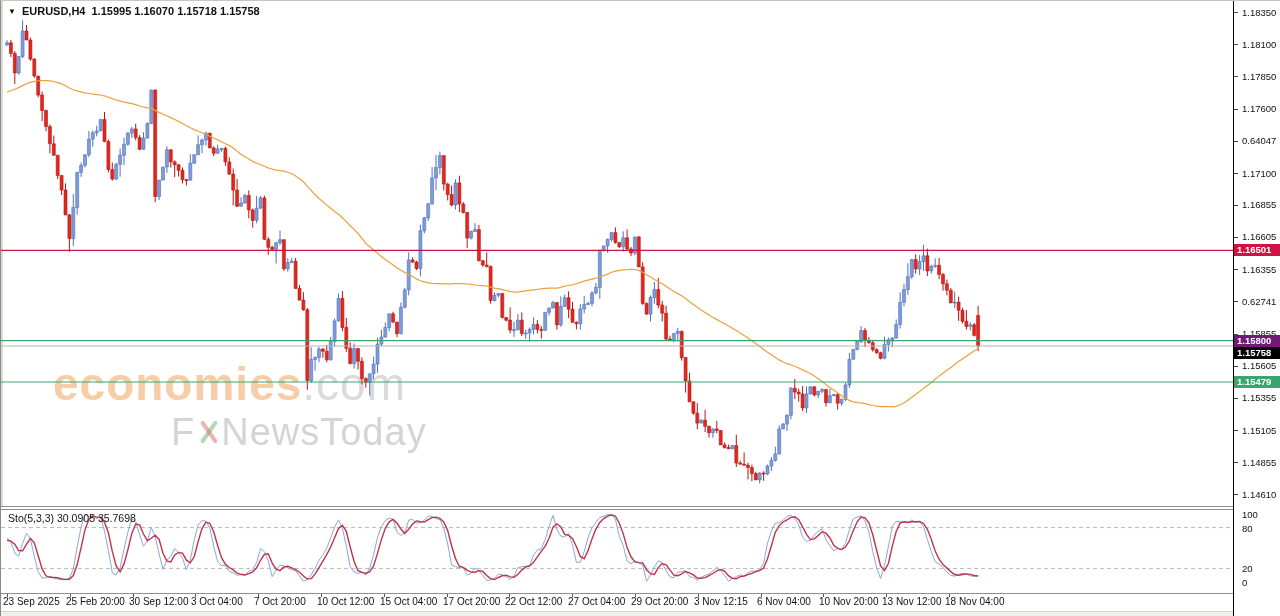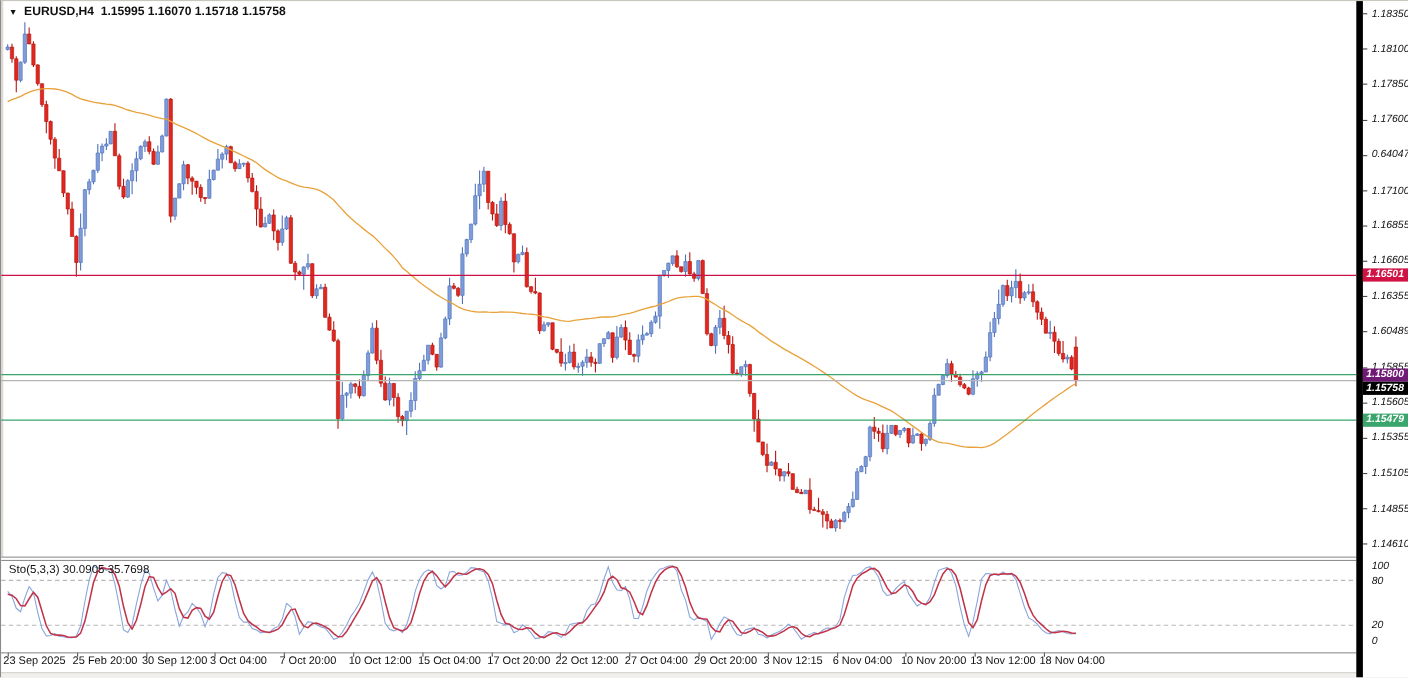--- a/index.html
+++ b/index.html
@@ -32,33 +32,41 @@
   #stoch-pane{position:absolute;left:0;top:509px;width:1232px;height:83px;background:#fff;}
   #stoch-svg{position:absolute;left:0;top:0;}
   #stoch-label{position:absolute;left:7px;top:2px;font-size:10.5px;color:#111;white-space:nowrap;z-index:3;text-align:right;}
   #time-sep{position:absolute;left:0;top:592px;width:1280px;height:1px;background:#8f8f8f;z-index:4;}
   #time-axis{position:absolute;left:0;top:593px;width:1280px;height:17px;background:#fff;}
   .time-label{position:absolute;top:2px;font-size:10px;color:#111;white-space:nowrap;}
   .time-tick{position:absolute;top:-1px;width:1px;height:4px;background:#555;}
   #bottom-strip{position:absolute;left:0;top:610px;width:1280px;height:6px;background:#f0efec;border-top:1px solid #d5d3cf;box-sizing:border-box;}
   
   #right-axis{position:absolute;left:1232px;top:0;width:48px;height:616px;background:#fff;
-    border-left:6px solid #000000;box-sizing:border-box;z-index:7;font-style:italic;}
+    border-left:1px solid #000000;box-sizing:border-box;z-index:7;}
   .ptick{position:absolute;left:8px;font-size:9.5px;color:#111;white-space:nowrap;}
   .pdash{position:absolute;left:0px;width:4px;height:1px;background:#4a4a4a;}
   .badge{position:absolute;left:0px;width:47px;height:12px;line-height:12px;font-size:9.5px;
     font-weight:700;color:#fff;padding-left:3px;box-sizing:border-box;white-space:nowrap;}
   .stick{position:absolute;left:8px;font-size:9.5px;color:#111;}
 </style>
 </head>
 <body>
 
 <div id="window">
 
   <div id="main-pane">
+    <div id="watermark">
+      <div class="wm-line1"><span class="wm-brand">economies</span><span class="wm-suffix">.com</span></div>
+      <div class="wm-line2">
+          <span>F</span>
+          <span class="wm-x"></span>
+          <span>NewsToday</span>
+        </div>
+    </div>
     <svg id="chart-svg" width="1232" height="505">
         <path d="M6.0 39.2V44.9M17.7 54.8V73.7M21.6 19.3V57.1M72.3 193.0V245.0M76.2 170.9V213.7M80.1 161.4V175.9M84.0 153.4V166.5M87.9 130.0V156.2M91.8 129.4V145.6M95.7 124.7V135.3M99.6 118.4V130.2M115.2 161.7V179.0M119.1 147.5V175.7M123.0 136.7V164.2M126.9 131.0V144.7M130.8 125.8V137.1M142.5 131.2V148.7M146.4 121.3V137.6M150.3 88.6V123.2M158.1 179.0V199.0M162.0 165.9V179.1M165.9 145.2V171.9M189.3 153.3V179.7M193.2 153.4V163.1M197.1 134.4V153.8M201.0 137.5V152.2M204.9 130.6V144.7M216.6 143.7V152.6M220.5 147.0V150.8M240.0 196.1V205.7M243.9 192.9V202.6M255.6 194.8V222.3M259.5 195.1V208.1M275.1 241.1V262.5M279.0 229.6V244.2M286.8 257.3V270.7M290.7 257.1V261.8M310.2 346.3V381.8M314.1 355.4V369.6M318.0 346.0V361.3M329.7 335.9V359.5M333.6 317.5V345.7M337.5 292.5V320.5M353.1 342.4V367.6M368.7 372.6V394.5M372.6 355.5V378.4M376.5 336.6V371.8M380.4 328.8V345.2M384.3 321.5V336.6M388.2 312.7V330.4M399.9 301.4V333.4M403.8 286.8V307.5M407.7 251.4V294.4M419.4 223.7V275.3M423.3 216.0V232.3M427.2 202.4V220.0M431.1 166.1V203.9M435.0 153.9V189.2M438.9 150.6V173.5M454.5 178.3V208.6M470.1 229.5V238.5M474.0 222.2V231.1M493.5 291.2V300.5M497.4 292.2V296.2M513.0 320.7V335.9M516.9 313.0V329.5M524.7 328.7V337.9M528.6 326.4V340.5M532.5 316.2V333.3M544.2 311.2V329.8M548.1 306.8V314.4M552.0 299.8V307.5M559.8 295.3V325.9M563.7 293.7V306.0M579.3 302.9V328.6M583.2 294.9V312.4M587.1 300.8V304.2M591.0 290.1V305.4M594.9 282.1V293.4M598.8 248.7V297.9M602.7 244.8V250.7M606.6 237.6V251.8M610.5 231.5V240.6M622.2 230.3V250.5M633.9 235.9V254.1M649.5 294.4V320.5M653.4 280.9V302.9M672.9 332.3V341.5M676.8 326.7V340.7M700.2 418.0V422.6M711.9 427.5V436.7M731.4 444.4V448.1M758.7 470.8V482.4M766.5 463.5V474.0M770.4 456.2V470.1M774.3 445.8V460.6M778.2 424.4V453.5M782.1 422.0V428.0M786.0 413.3V430.0M789.9 386.0V418.4M805.5 385.2V412.0M809.4 385.3V393.6M817.2 389.8V397.2M821.1 387.1V392.2M828.9 387.8V402.4M832.8 392.7V395.1M840.6 397.7V404.7M844.5 381.9V399.9M848.4 351.9V386.9M852.3 347.9V358.3M856.2 339.6V349.2M860.1 325.1V342.3M883.5 335.7V358.3M887.4 336.5V350.5M891.3 336.1V346.0M895.2 318.5V337.4M899.1 291.4V327.5M903.0 282.6V305.4M906.9 262.2V293.9M910.8 257.7V277.9M918.6 254.2V273.9M922.5 243.8V269.8M930.3 263.6V272.5M934.2 257.4V267.0M953.7 290.5V307.1M969.3 321.2V329.5" stroke="#4f72ba" stroke-width="1" fill="none"></path>
         <path d="M9.9 38.8V56.0M13.8 50.1V82.9M25.5 23.9V39.0M29.4 36.5V59.9M33.3 57.3V76.9M37.2 74.8V96.2M41.1 90.6V120.2M45.0 108.6V130.3M48.9 123.5V152.3M52.8 134.5V154.4M56.7 154.1V178.0M60.6 174.3V194.0M64.5 182.4V214.0M68.4 212.8V250.7M103.5 111.0V140.9M107.4 138.5V171.2M111.3 161.6V179.7M134.7 122.8V139.3M138.6 134.1V149.0M154.2 88.2V201.2M169.8 148.2V166.5M173.7 159.3V176.1M177.6 163.5V175.5M181.5 166.5V182.5M185.4 178.1V184.4M208.8 131.6V147.0M212.7 145.2V155.1M224.4 145.6V164.9M228.3 156.3V174.0M232.2 167.5V204.3M236.1 178.1V205.9M247.8 189.4V217.4M251.7 207.5V226.7M263.4 194.5V239.1M267.3 236.2V253.8M271.2 244.9V248.9M282.9 238.6V269.9M294.6 257.0V287.8M298.5 284.0V299.6M302.4 291.1V309.8M306.3 307.0V388.8M321.9 347.2V356.7M325.8 343.9V361.3M341.4 290.1V330.2M345.3 317.0V350.9M349.2 341.3V363.4M357.0 347.3V368.6M360.9 356.4V383.3M364.8 376.3V386.6M392.1 310.7V321.9M396.0 320.9V336.1M411.6 256.2V262.1M415.5 259.8V269.1M442.8 154.6V189.5M446.7 181.8V199.4M450.6 184.4V205.3M458.4 174.7V211.1M462.3 201.1V212.4M466.2 211.2V246.8M477.9 223.9V260.3M481.8 259.1V265.8M485.7 251.4V266.4M489.6 264.6V302.6M501.3 292.3V317.5M505.2 316.5V320.4M509.1 306.4V332.4M520.8 311.4V335.0M536.4 319.1V332.4M540.3 325.0V337.6M555.9 301.5V328.7M567.6 290.3V317.1M571.5 301.0V321.4M575.4 320.3V328.4M614.4 226.4V242.7M618.3 241.5V246.9M626.1 228.4V248.7M630.0 246.0V255.2M637.8 235.0V266.1M641.7 261.1V304.0M645.6 301.5V313.8M657.3 276.9V307.4M661.2 299.9V320.4M665.1 304.7V339.7M669.0 334.6V340.2M680.7 329.6V359.7M684.6 356.3V391.5M688.5 371.5V401.1M692.4 400.5V413.7M696.3 402.2V428.3M704.1 408.8V431.1M708.0 424.8V436.6M715.8 420.0V432.2M719.7 429.4V444.0M723.6 441.5V447.4M727.5 443.6V447.8M735.3 433.7V466.0M739.2 459.6V463.2M743.1 451.5V464.6M747.0 461.8V478.5M750.9 463.6V480.2M754.8 470.6V479.1M762.6 470.3V479.8M793.8 378.0V398.2M797.7 387.8V400.7M801.6 384.9V410.2M813.3 385.6V395.6M825.0 388.3V405.5M836.7 392.1V408.7M864.0 326.9V346.1M867.9 336.1V342.5M871.8 338.8V350.7M875.7 347.2V352.8M879.6 350.7V358.4M914.7 253.3V272.7M926.4 247.7V275.1M938.1 257.0V278.1M942.0 271.9V289.6M945.9 278.6V294.4M949.8 287.0V301.9M957.6 295.6V319.9M961.5 306.8V322.4M965.4 309.0V328.5M973.2 321.9V335.5M977.1 304.8V350.2" stroke="#b31712" stroke-width="1" fill="none"></path>
         <path d="M4.5 41.8h3v2.2h-3ZM16.2 55.5h3v16.5h-3ZM20.1 29.9h3v25.6h-3ZM70.8 206.5h3v31.1h-3ZM74.7 171.4h3v35.2h-3ZM78.6 164.3h3v7.1h-3ZM82.5 153.8h3v10.5h-3ZM86.4 138.1h3v15.7h-3ZM90.3 131.8h3v6.3h-3ZM94.2 129.9h3v1.9h-3ZM98.1 118.4h3v11.4h-3ZM113.7 163.3h3v14.8h-3ZM117.6 154.2h3v9.1h-3ZM121.5 143.3h3v10.9h-3ZM125.4 132.1h3v11.2h-3ZM129.3 127.9h3v4.2h-3ZM141.0 137.1h3v11.2h-3ZM144.9 122.6h3v14.5h-3ZM148.8 89.1h3v33.5h-3ZM156.6 179.0h3v16.5h-3ZM160.5 166.0h3v13.1h-3ZM164.4 148.8h3v17.2h-3ZM187.8 162.2h3v17.0h-3ZM191.7 153.7h3v8.5h-3ZM195.6 143.7h3v10.0h-3ZM199.5 139.0h3v4.7h-3ZM203.4 132.3h3v6.7h-3ZM215.1 147.9h3v4.4h-3ZM219.0 147.4h3v1.0h-3ZM238.5 202.0h3v3.2h-3ZM242.4 194.4h3v7.6h-3ZM254.1 207.1h3v12.2h-3ZM258.0 196.9h3v10.2h-3ZM273.6 241.7h3v6.6h-3ZM277.5 238.7h3v3.0h-3ZM285.3 261.6h3v6.2h-3ZM289.2 260.2h3v1.4h-3ZM308.7 358.4h3v21.3h-3ZM312.6 356.4h3v2.0h-3ZM316.5 348.0h3v8.4h-3ZM328.2 340.4h3v18.4h-3ZM332.1 319.9h3v20.5h-3ZM336.0 297.3h3v22.6h-3ZM351.6 347.6h3v15.1h-3ZM367.2 372.8h3v8.6h-3ZM371.1 363.1h3v9.7h-3ZM375.0 343.1h3v20.0h-3ZM378.9 336.0h3v7.1h-3ZM382.8 326.5h3v9.5h-3ZM386.7 312.8h3v13.7h-3ZM398.4 306.2h3v26.5h-3ZM402.3 288.9h3v17.3h-3ZM406.2 258.9h3v30.0h-3ZM417.9 229.8h3v37.7h-3ZM421.8 216.8h3v13.0h-3ZM425.7 202.7h3v14.1h-3ZM429.6 176.9h3v25.8h-3ZM433.5 166.5h3v10.4h-3ZM437.4 154.6h3v11.8h-3ZM453.0 181.9h3v22.1h-3ZM468.6 230.3h3v6.7h-3ZM472.5 228.6h3v1.8h-3ZM492.0 294.2h3v5.3h-3ZM495.9 292.4h3v1.8h-3ZM511.5 328.6h3v1.0h-3ZM515.4 319.1h3v9.5h-3ZM523.2 332.0h3v1.0h-3ZM527.1 328.4h3v3.5h-3ZM531.0 323.5h3v4.9h-3ZM542.7 311.4h3v17.9h-3ZM546.6 306.9h3v4.4h-3ZM550.5 301.5h3v5.4h-3ZM558.3 305.4h3v18.5h-3ZM562.2 296.7h3v8.7h-3ZM577.8 308.0h3v14.8h-3ZM581.7 303.5h3v4.5h-3ZM585.6 302.3h3v1.3h-3ZM589.5 292.0h3v10.3h-3ZM593.4 286.4h3v5.6h-3ZM597.3 249.3h3v37.1h-3ZM601.2 244.9h3v4.4h-3ZM605.1 238.4h3v6.4h-3ZM609.0 231.6h3v6.9h-3ZM620.7 236.8h3v9.0h-3ZM632.4 235.9h3v16.2h-3ZM648.0 296.5h3v16.7h-3ZM651.9 288.4h3v8.1h-3ZM671.4 332.4h3v7.0h-3ZM675.3 330.4h3v2.0h-3ZM698.7 419.2h3v2.8h-3ZM710.4 427.9h3v3.8h-3ZM729.9 444.6h3v3.2h-3ZM757.2 472.1h3v6.8h-3ZM765.0 465.0h3v8.0h-3ZM768.9 459.4h3v5.6h-3ZM772.8 452.9h3v6.5h-3ZM776.7 427.9h3v25.1h-3ZM780.6 423.1h3v4.8h-3ZM784.5 414.2h3v8.9h-3ZM788.4 387.3h3v26.9h-3ZM804.0 392.9h3v14.0h-3ZM807.9 385.8h3v7.1h-3ZM815.7 390.3h3v3.6h-3ZM819.6 388.5h3v1.8h-3ZM827.4 394.8h3v6.9h-3ZM831.3 393.6h3v1.2h-3ZM839.1 398.4h3v3.8h-3ZM843.0 384.0h3v14.4h-3ZM846.9 358.3h3v25.6h-3ZM850.8 348.4h3v9.9h-3ZM854.7 340.4h3v8.1h-3ZM858.6 329.6h3v10.8h-3ZM882.0 343.4h3v13.9h-3ZM885.9 338.8h3v4.6h-3ZM889.8 337.1h3v1.7h-3ZM893.7 323.6h3v13.5h-3ZM897.6 301.4h3v22.2h-3ZM901.5 288.6h3v12.7h-3ZM905.4 275.7h3v12.9h-3ZM909.3 258.6h3v17.1h-3ZM917.1 260.5h3v7.4h-3ZM921.0 254.8h3v5.7h-3ZM928.8 265.2h3v4.7h-3ZM932.7 264.3h3v1.0h-3ZM952.2 301.1h3v1.0h-3ZM967.8 323.8h3v1.5h-3Z" fill="#7e9cda" stroke="#4f72ba" stroke-width="0.6"></path>
         <path d="M8.4 41.8h3v10.6h-3ZM12.3 52.4h3v19.5h-3ZM24.0 29.9h3v9.1h-3ZM27.9 39.0h3v19.1h-3ZM31.8 58.0h3v17.0h-3ZM35.7 75.1h3v19.0h-3ZM39.6 94.0h3v15.5h-3ZM43.5 109.5h3v16.1h-3ZM47.4 125.6h3v17.1h-3ZM51.3 142.8h3v11.5h-3ZM55.2 154.2h3v20.2h-3ZM59.1 174.5h3v14.5h-3ZM63.0 189.0h3v25.0h-3ZM66.9 213.9h3v23.7h-3ZM102.0 118.4h3v22.2h-3ZM105.9 140.6h3v27.8h-3ZM109.8 168.4h3v9.7h-3ZM133.2 127.9h3v8.7h-3ZM137.1 136.6h3v11.7h-3ZM152.7 89.1h3v106.4h-3ZM168.3 148.8h3v12.1h-3ZM172.2 160.9h3v2.8h-3ZM176.1 163.7h3v5.6h-3ZM180.0 169.3h3v9.3h-3ZM183.9 178.6h3v1.0h-3ZM207.3 132.3h3v14.7h-3ZM211.2 146.9h3v5.4h-3ZM222.9 147.4h3v13.4h-3ZM226.8 160.9h3v12.1h-3ZM230.7 173.0h3v16.1h-3ZM234.6 189.1h3v16.2h-3ZM246.3 194.4h3v14.5h-3ZM250.2 208.9h3v10.5h-3ZM261.9 196.9h3v41.4h-3ZM265.8 238.4h3v7.9h-3ZM269.7 246.2h3v2.1h-3ZM281.4 238.7h3v29.1h-3ZM293.1 260.2h3v27.2h-3ZM297.0 287.3h3v11.8h-3ZM300.9 299.1h3v9.7h-3ZM304.8 308.8h3v70.8h-3ZM320.4 348.0h3v2.3h-3ZM324.3 350.3h3v8.5h-3ZM339.9 297.3h3v29.2h-3ZM343.8 326.5h3v20.8h-3ZM347.7 347.3h3v15.3h-3ZM355.5 347.6h3v12.7h-3ZM359.4 360.3h3v17.4h-3ZM363.3 377.7h3v3.7h-3ZM390.6 312.8h3v8.3h-3ZM394.5 321.1h3v11.6h-3ZM410.1 258.9h3v2.2h-3ZM414.0 261.1h3v6.4h-3ZM441.3 154.6h3v28.5h-3ZM445.2 183.1h3v10.4h-3ZM449.1 193.5h3v10.5h-3ZM456.9 181.9h3v21.2h-3ZM460.8 203.0h3v8.5h-3ZM464.7 211.5h3v25.6h-3ZM476.4 228.6h3v31.1h-3ZM480.3 259.7h3v4.4h-3ZM484.2 264.1h3v1.3h-3ZM488.1 265.4h3v34.2h-3ZM499.8 292.4h3v24.1h-3ZM503.7 316.6h3v2.6h-3ZM507.6 319.1h3v10.0h-3ZM519.3 319.1h3v13.4h-3ZM534.9 323.5h3v4.9h-3ZM538.8 328.4h3v1.0h-3ZM554.4 301.5h3v22.4h-3ZM566.1 296.7h3v11.5h-3ZM570.0 308.2h3v13.1h-3ZM573.9 321.3h3v1.5h-3ZM612.9 231.6h3v10.0h-3ZM616.8 241.5h3v4.3h-3ZM624.6 236.8h3v11.2h-3ZM628.5 248.0h3v4.0h-3ZM636.3 235.9h3v30.0h-3ZM640.2 265.9h3v36.6h-3ZM644.1 302.4h3v10.7h-3ZM655.8 288.4h3v15.6h-3ZM659.7 304.0h3v8.2h-3ZM663.6 312.2h3v25.9h-3ZM667.5 338.1h3v1.2h-3ZM679.2 330.4h3v26.3h-3ZM683.1 356.6h3v23.4h-3ZM687.0 380.0h3v20.8h-3ZM690.9 400.8h3v11.4h-3ZM694.8 412.2h3v9.9h-3ZM702.6 419.2h3v6.1h-3ZM706.5 425.3h3v6.4h-3ZM714.3 427.9h3v1.6h-3ZM718.2 429.6h3v14.3h-3ZM722.1 443.9h3v2.8h-3ZM726.0 446.6h3v1.2h-3ZM733.8 444.6h3v17.5h-3ZM737.7 462.1h3v1.1h-3ZM741.6 463.2h3v1.0h-3ZM745.5 464.2h3v2.4h-3ZM749.4 466.6h3v6.0h-3ZM753.3 472.6h3v6.3h-3ZM761.1 472.1h3v1.0h-3ZM792.3 387.3h3v3.8h-3ZM796.2 391.1h3v1.8h-3ZM800.1 392.9h3v14.0h-3ZM811.8 385.8h3v8.1h-3ZM823.5 388.5h3v13.2h-3ZM835.2 393.6h3v8.6h-3ZM862.5 329.6h3v9.8h-3ZM866.4 339.4h3v2.4h-3ZM870.3 341.8h3v6.9h-3ZM874.2 348.7h3v3.0h-3ZM878.1 351.7h3v5.6h-3ZM913.2 258.6h3v9.3h-3ZM924.9 254.8h3v15.1h-3ZM936.6 264.3h3v9.1h-3ZM940.5 273.4h3v9.4h-3ZM944.4 282.8h3v6.5h-3ZM948.3 289.3h3v12.6h-3ZM956.1 301.1h3v8.1h-3ZM960.0 309.3h3v11.0h-3ZM963.9 320.3h3v5.1h-3ZM971.7 323.8h3v10.6h-3ZM975.6 314.5h3v30.5h-3Z" fill="#e3271e" stroke="#b31712" stroke-width="0.6"></path>
         <polyline points="6.0,91.3 9.9,89.5 13.8,88.2 17.7,86.6 21.6,84.6 25.5,82.8 29.4,81.4 33.3,80.4 37.2,79.8 41.1,79.5 45.0,79.6 48.9,79.9 52.8,80.5 56.7,81.6 60.6,82.9 64.5,84.8 68.4,87.0 72.3,88.8 76.2,89.9 80.1,90.9 84.0,91.9 87.9,92.5 91.8,93.1 95.7,93.6 99.6,94.0 103.5,94.8 107.4,96.2 111.3,97.6 115.2,99.0 119.1,100.1 123.0,101.1 126.9,101.9 130.8,102.7 134.7,103.7 138.6,105.0 142.5,106.0 146.4,106.9 150.3,107.2 154.2,109.4 158.1,111.4 162.0,113.2 165.9,114.8 169.8,116.6 173.7,118.5 177.6,120.4 181.5,122.6 185.4,124.8 189.3,126.8 193.2,128.6 197.1,130.3 201.0,131.8 204.9,133.4 208.8,135.2 212.7,137.0 216.6,138.9 220.5,140.8 224.4,142.8 228.3,144.6 232.2,147.0 236.1,150.2 240.0,153.2 243.9,155.7 247.8,158.1 251.7,160.4 255.6,162.2 259.5,163.5 263.4,165.2 267.3,166.9 271.2,168.2 275.1,169.2 279.0,169.6 282.9,170.2 286.8,171.2 290.7,172.8 294.6,175.0 298.5,177.7 302.4,180.8 306.3,185.3 310.2,189.4 314.1,193.8 318.0,197.5 321.9,200.8 325.8,204.1 329.7,207.3 333.6,210.4 337.5,213.2 341.4,216.7 345.3,220.7 349.2,224.8 353.1,228.4 357.0,232.5 360.9,237.1 364.8,242.4 368.7,245.7 372.6,249.0 376.5,252.2 380.4,255.6 384.3,258.6 388.2,261.3 392.1,264.1 396.0,266.9 399.9,269.2 403.8,271.5 407.7,273.4 411.6,275.6 415.5,277.9 419.4,279.7 423.3,280.9 427.2,281.9 431.1,282.4 435.0,282.7 438.9,282.6 442.8,282.8 446.7,282.9 450.6,282.9 454.5,282.5 458.4,282.7 462.3,282.7 466.2,283.0 470.1,283.4 474.0,284.0 477.9,284.4 481.8,284.7 485.7,285.0 489.6,286.1 493.5,287.1 497.4,287.6 501.3,288.6 505.2,289.6 509.1,290.4 513.0,290.9 516.9,291.1 520.8,290.3 524.7,289.8 528.6,289.3 532.5,288.8 536.4,288.4 540.3,287.9 544.2,287.4 548.1,287.1 552.0,287.2 555.9,287.1 559.8,286.4 563.7,285.2 567.6,284.5 571.5,283.8 575.4,282.8 579.3,281.4 583.2,280.2 587.1,279.1 591.0,278.1 594.9,277.2 598.8,275.8 602.7,274.6 606.6,273.1 610.5,271.3 614.4,270.1 618.3,269.3 622.2,268.9 626.1,268.7 630.0,268.4 633.9,268.5 637.8,269.4 641.7,271.2 645.6,273.7 649.5,276.0 653.4,278.5 657.3,280.7 661.2,282.8 665.1,285.3 669.0,288.1 672.9,290.5 676.8,292.6 680.7,294.8 684.6,297.5 688.5,300.7 692.4,303.4 696.3,306.3 700.2,309.1 704.1,311.4 708.0,313.9 711.9,316.4 715.8,318.4 719.7,320.7 723.6,322.8 727.5,325.0 731.4,327.3 735.3,329.6 739.2,332.0 743.1,334.5 747.0,337.1 750.9,339.7 754.8,342.4 758.7,345.3 762.6,348.4 766.5,351.3 770.4,353.8 774.3,356.5 778.2,358.9 782.1,361.0 786.0,362.6 789.9,363.8 793.8,365.3 797.7,367.0 801.6,368.9 805.5,370.7 809.4,372.5 813.3,375.1 817.2,377.8 821.1,380.5 825.0,383.6 828.9,386.4 832.8,389.1 836.7,392.1 840.6,394.8 844.5,397.2 848.4,399.4 852.3,400.9 856.2,401.6 860.1,401.9 864.0,402.7 867.9,403.7 871.8,404.5 875.7,405.2 879.6,405.6 883.5,405.6 887.4,405.7 891.3,405.9 895.2,405.3 899.1,403.8 903.0,401.8 906.9,399.3 910.8,396.3 914.7,393.6 918.6,390.6 922.5,387.4 926.4,384.5 930.3,381.5 934.2,378.3 938.1,375.1 942.0,372.1 945.9,369.3 949.8,366.4 953.7,363.4 957.6,360.6 961.5,357.9 965.4,355.3 969.3,352.5 973.2,349.9 977.1,347.6" fill="none" stroke="#e9a23b" stroke-width="1.2"></polyline>
         <line x1="0" y1="249.3" x2="1232" y2="249.3" stroke="#cc1144" stroke-width="1.2"></line>
         <line x1="0" y1="339.6" x2="1232" y2="339.6" stroke="#3aa56c" stroke-width="1.2"></line>
         <line x1="0" y1="381.0" x2="1232" y2="381.0" stroke="#3aa56c" stroke-width="1.2"></line>
         <line x1="0" y1="345.0" x2="1232" y2="345.0" stroke="#b5b5b5" stroke-width="1"></line>
@@ -130,21 +138,21 @@
       <div class="ptick" style="top:134px">0.64047</div>
       <div class="pdash" style="top:172px"></div>
       <div class="ptick" style="top:167px">1.17100</div>
       <div class="pdash" style="top:204px"></div>
       <div class="ptick" style="top:198px">1.16855</div>
       <div class="pdash" style="top:236px"></div>
       <div class="ptick" style="top:230px">1.16605</div>
       <div class="pdash" style="top:268px"></div>
       <div class="ptick" style="top:263px">1.16355</div>
       <div class="pdash" style="top:300px"></div>
-      <div class="ptick" style="top:295px">1.60489</div>
+      <div class="ptick" style="top:295px">0.62741</div>
       <div class="pdash" style="top:333px"></div>
       <div class="ptick" style="top:327px">1.15855</div>
       <div class="pdash" style="top:365px"></div>
       <div class="ptick" style="top:359px">1.15605</div>
       <div class="pdash" style="top:397px"></div>
       <div class="ptick" style="top:391px">1.15355</div>
       <div class="pdash" style="top:429px"></div>
       <div class="ptick" style="top:424px">1.15105</div>
       <div class="pdash" style="top:461px"></div>
       <div class="ptick" style="top:456px">1.14855</div>

